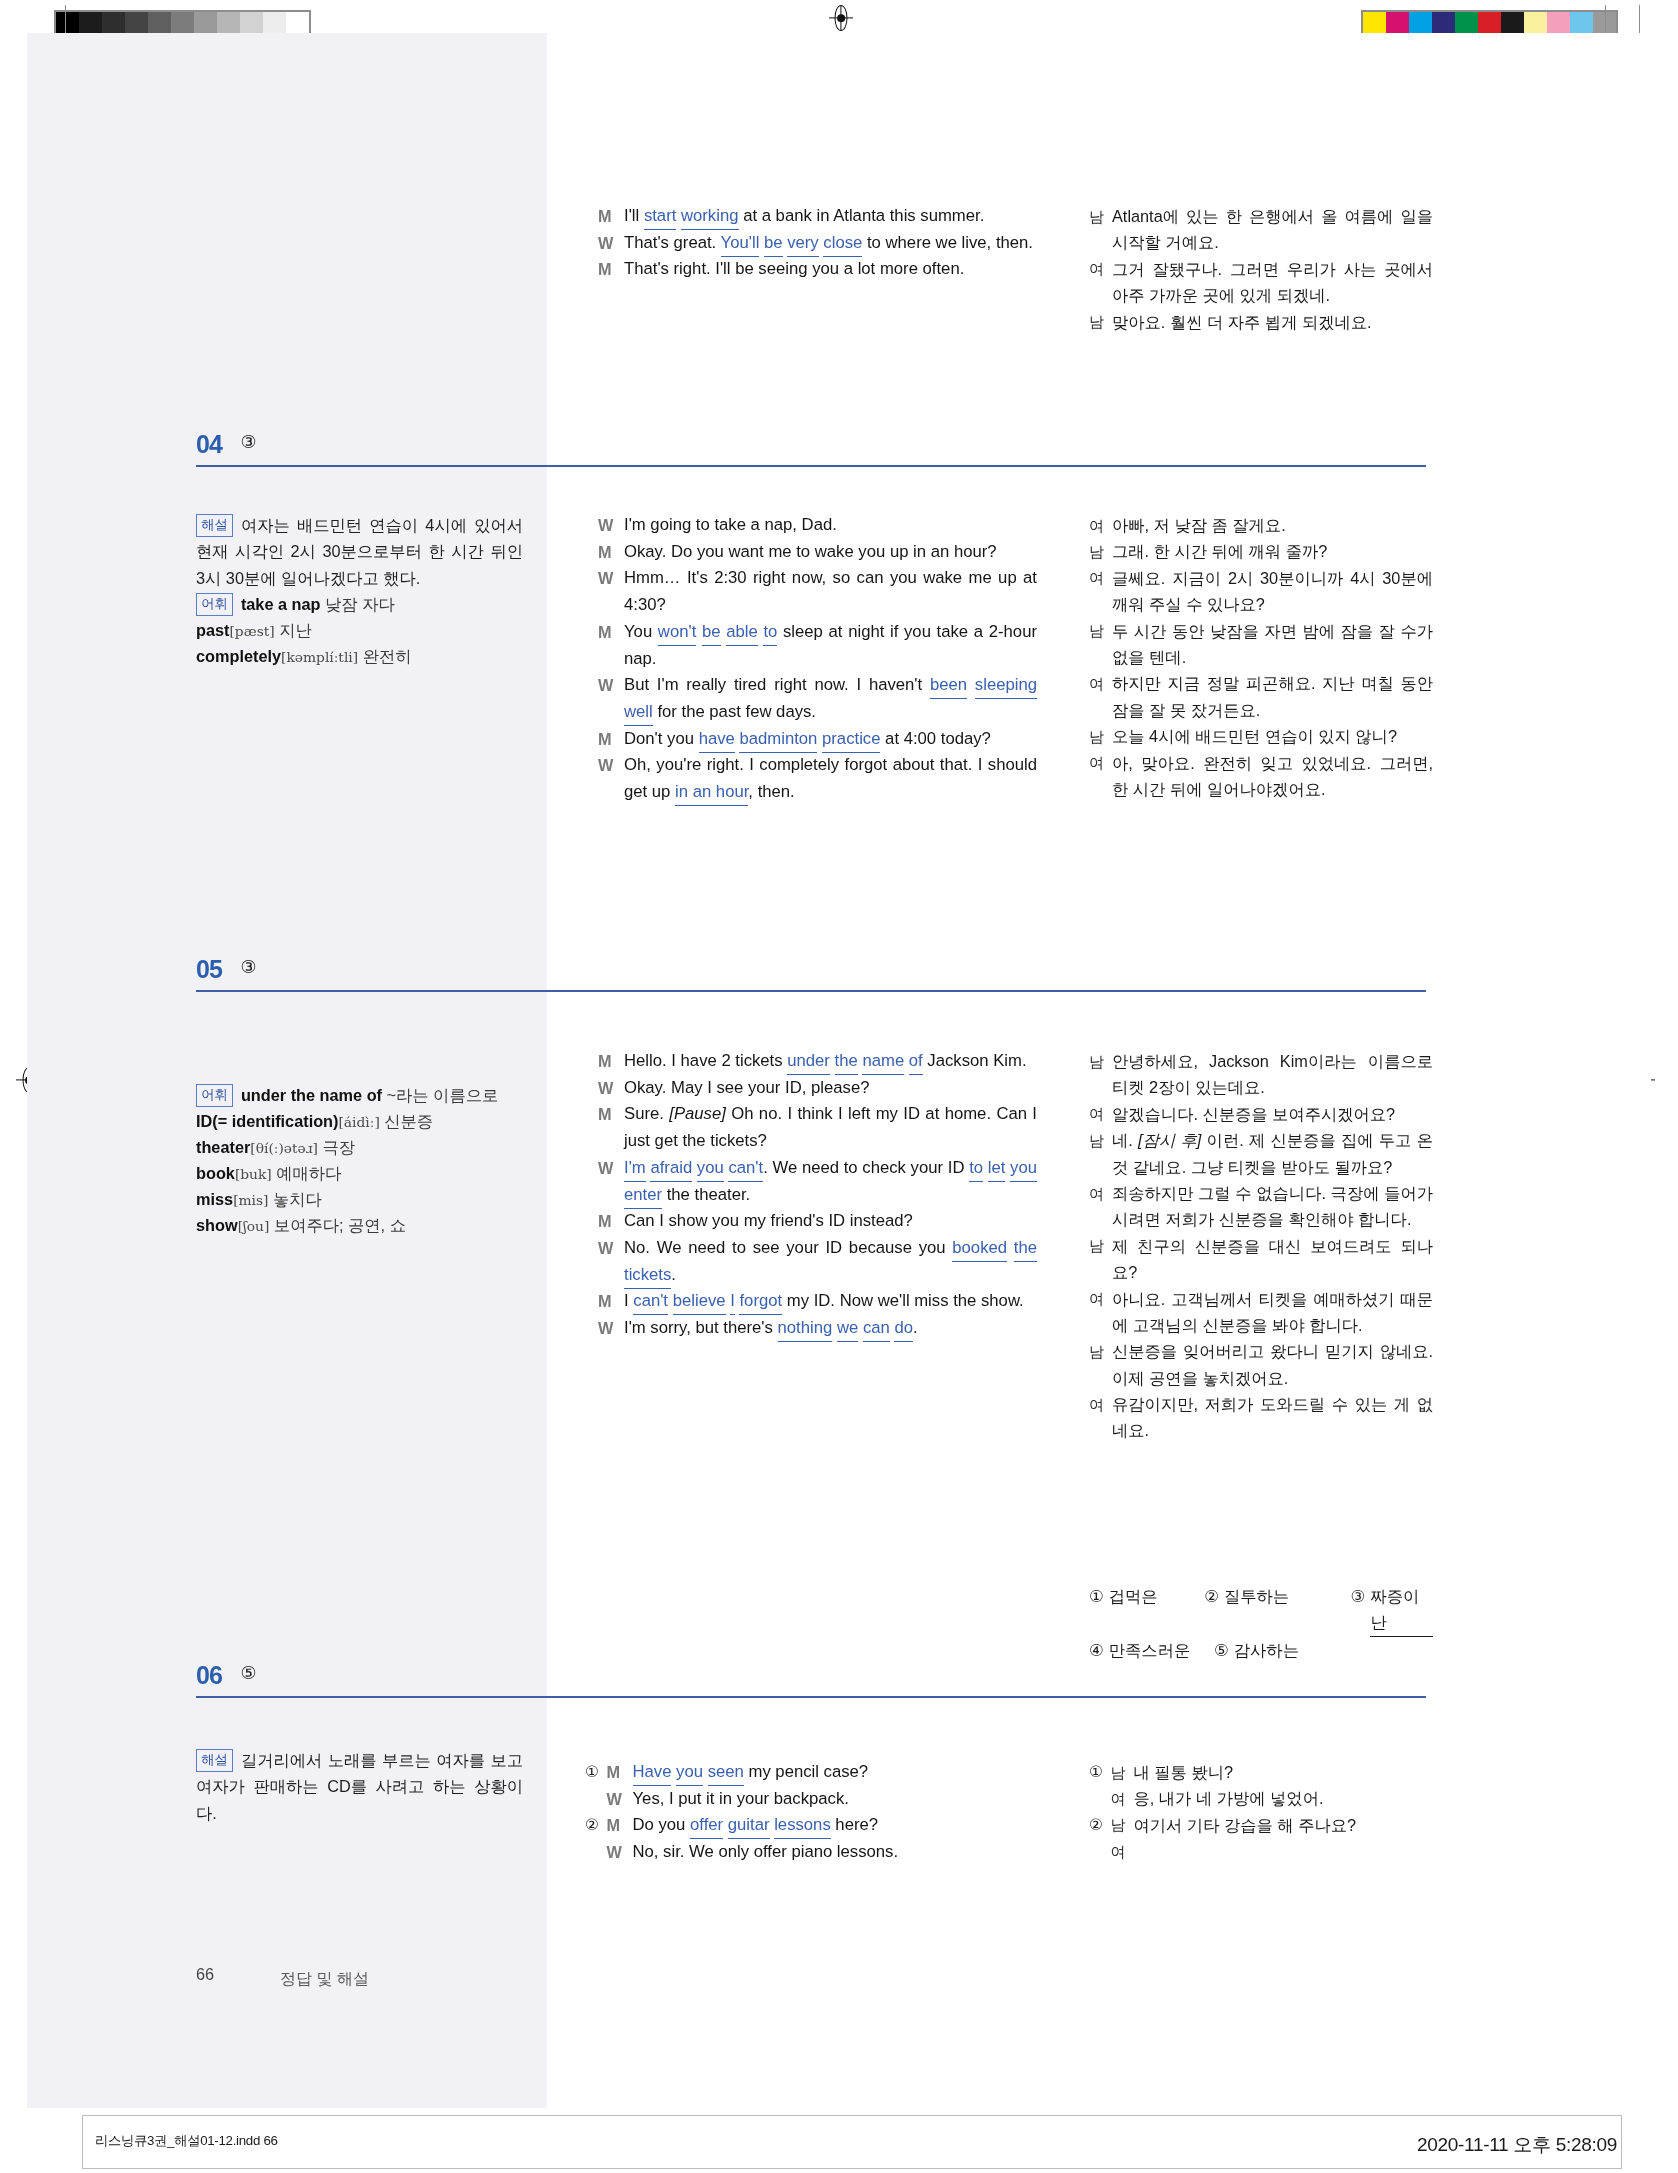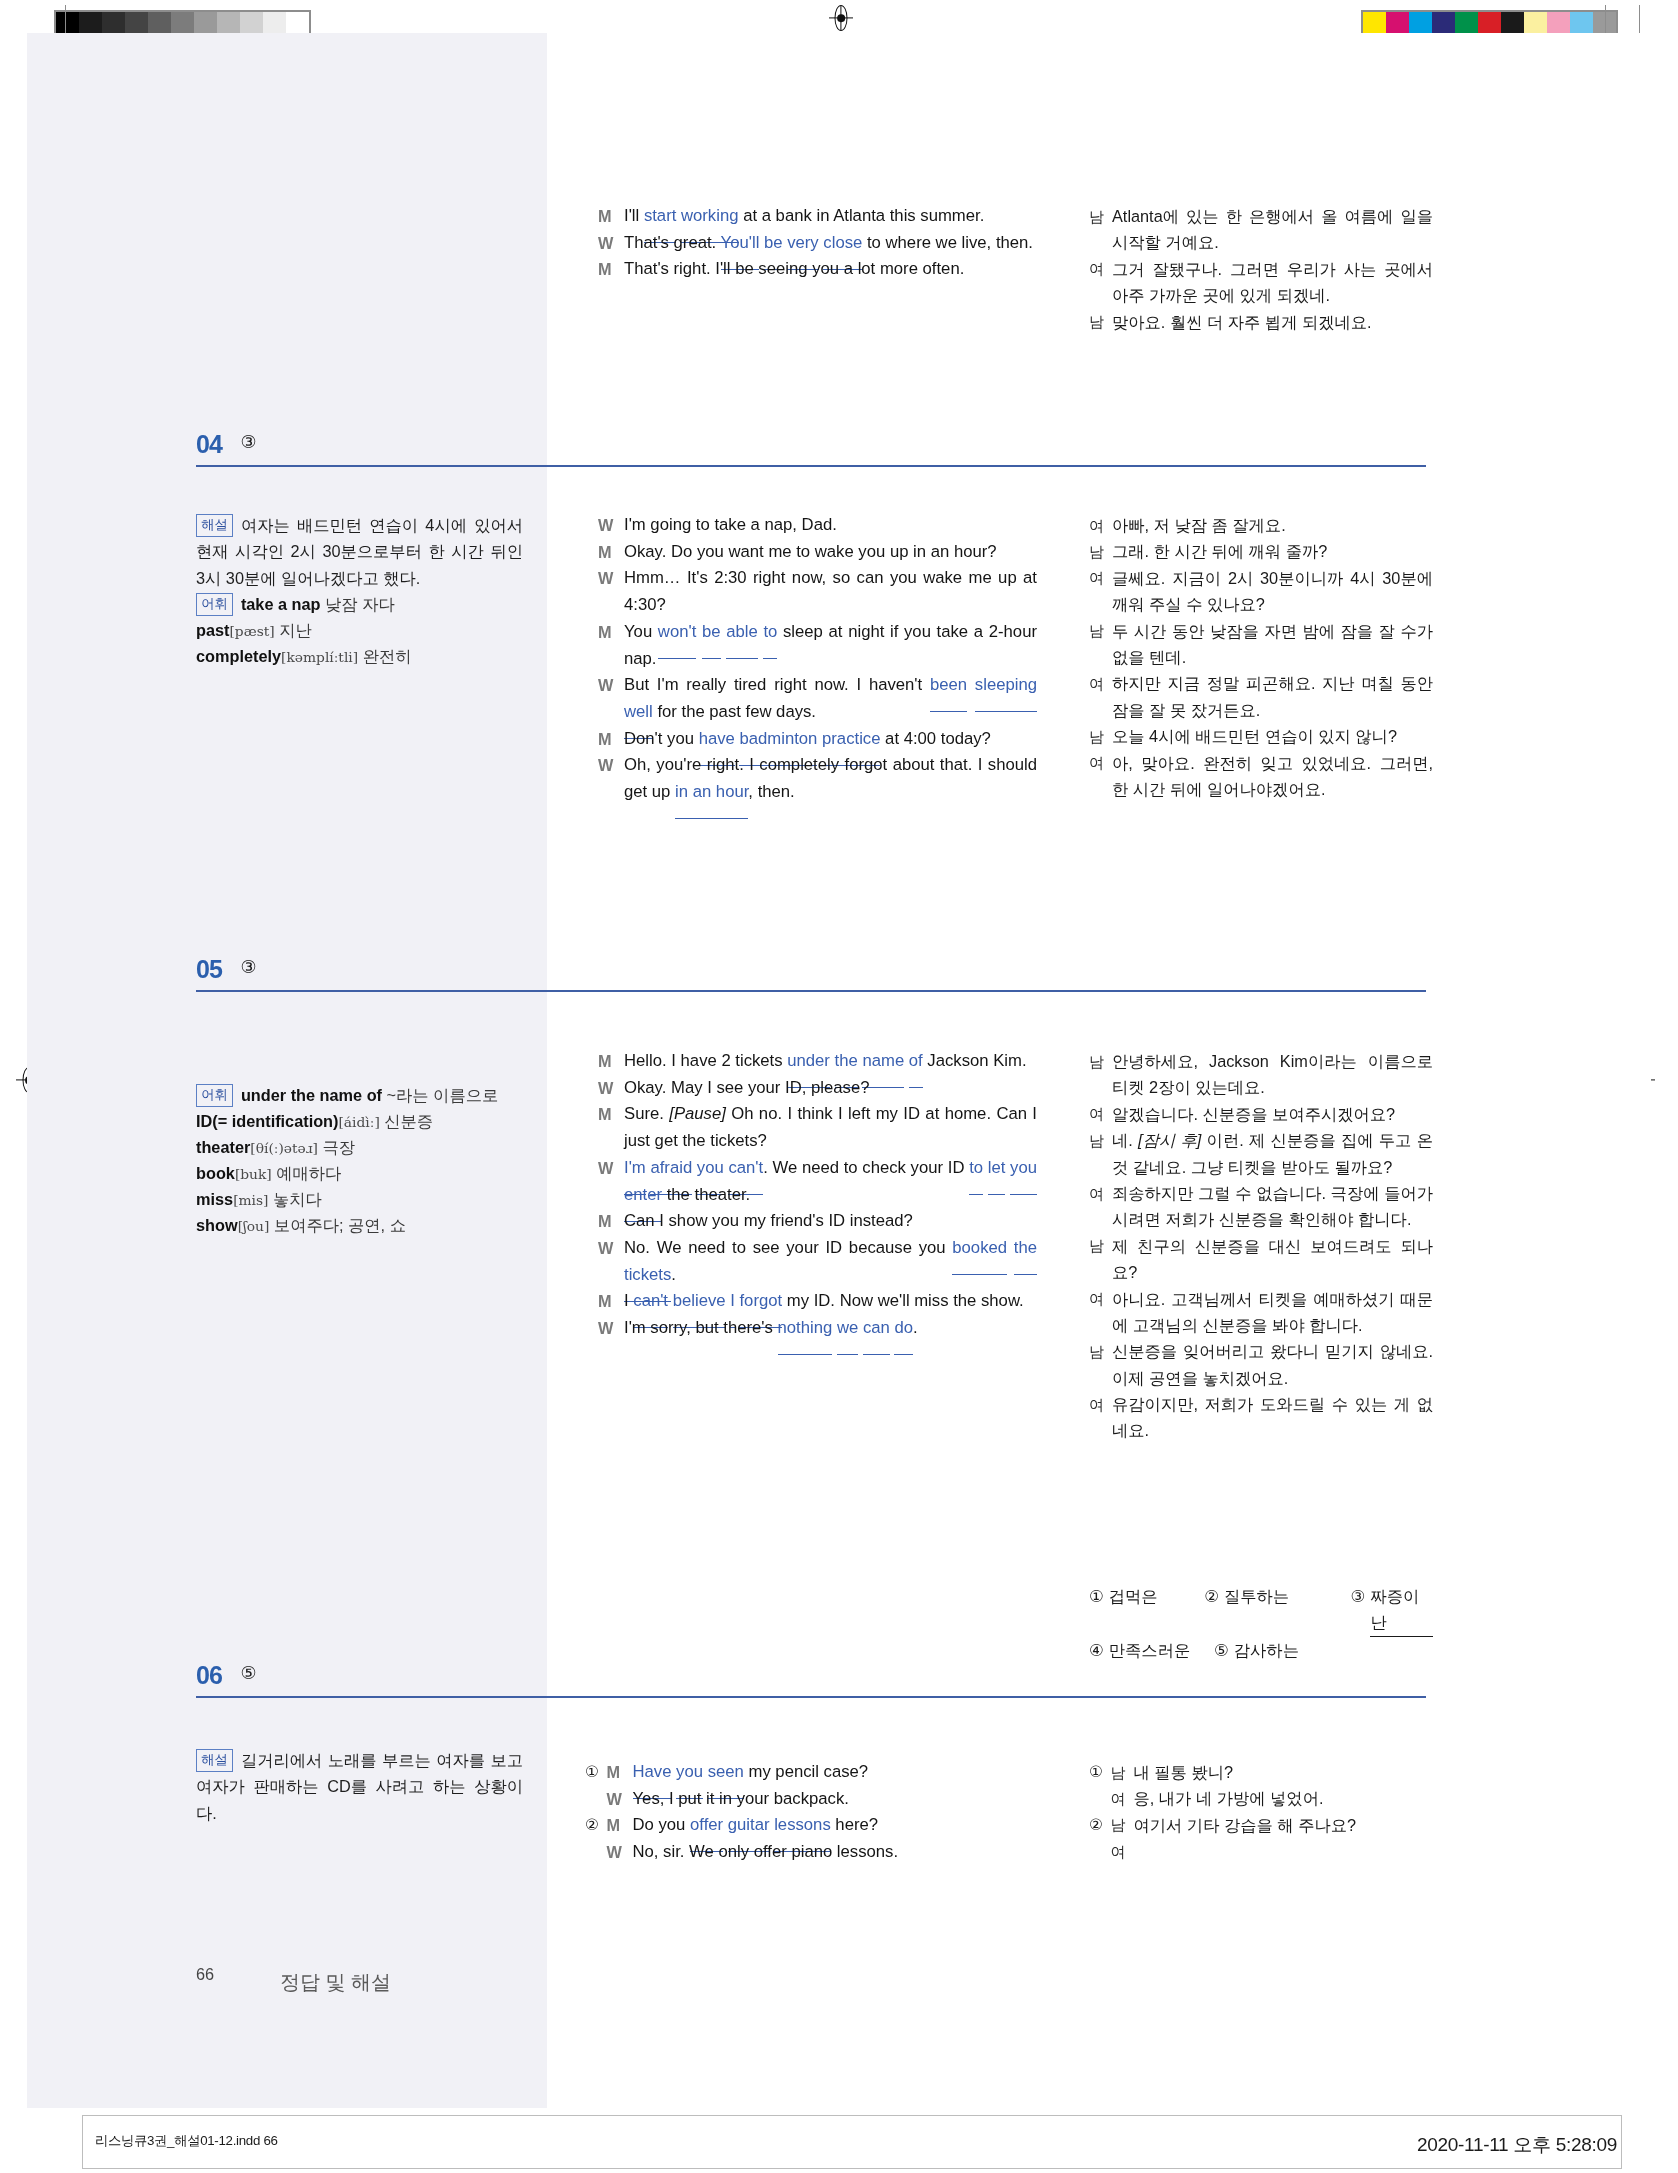--- a/index.html
+++ b/index.html
@@ -61,41 +61,41 @@
   .vocab .ko{color:#3a3a3a;}
 
   
   .dlg{font-size:16.7px;line-height:1.60;color:#151515;}
   .dlg .line{display:flex;margin-bottom:0;align-items:flex-start;}
   .dlg .num{width:21.5px;flex:0 0 21.5px;color:#1a1a1a;font-size:15.5px;padding-top:0.9px;}
   .dlg .spk{
     width:26px;flex:0 0 26px;font-weight:bold;color:#7a7a7a;font-size:16.3px;
   }
   .dlg .txt{flex:1;text-align:justify;text-justify:inter-word;}
-  u.key{color:#3a60b0;text-decoration:none;border-bottom:1.2px solid #3a60b0;padding-bottom:17px;}
+  u.key{color:#3a60b0;text-decoration:none;border-bottom:1.2px solid #3a60b0;padding-bottom:4px;}
   em.pause{font-style:italic;}
 
   
   .kdlg{font-size:16.3px;line-height:1.62;color:#1a1a1a;}
   .kdlg .line{display:flex;align-items:flex-start;}
   .kdlg .num{width:21.5px;flex:0 0 21.5px;font-size:15.5px;}
   .kdlg .spk{width:23px;flex:0 0 23px;font-size:15px;color:#2a2a2a;padding-top:1.7px;}
   .kdlg .txt{flex:1;text-align:justify;text-justify:inter-character;}
   em.kpause{font-style:italic;}
 
   
   .choices{font-size:16.3px;line-height:1.62;color:#1a1a1a;}
   .choices .row{display:flex;}
   .choices .ch{display:flex;}
   .choices .mk{margin-right:5.2px;}
   .choices u.ans{text-decoration:none;border-bottom:1.3px solid #1a1a1a;}
 
   
   .pg-num{position:absolute;left:196px;top:1965px;font-size:16.3px;color:#444;}
-  .pg-lbl{position:absolute;left:280px;top:1969px;font-size:20px;color:#5a5a5a;}
+  .pg-lbl{position:absolute;left:280px;top:1969px;font-size:16px;color:#5a5a5a;}
 
   .bottombar{position:absolute;left:0;top:2108px;width:1679px;height:65px;background:#fff;}
   .bb-rule-top{position:absolute;left:82px;top:2115px;width:1540px;height:0.9px;background:#bdbdbd;}
   .bb-rule-bot{position:absolute;left:82px;top:2168px;width:1540px;height:0.9px;background:#bdbdbd;}
   .bb-vl{position:absolute;top:2115px;width:0.9px;height:54px;background:#bdbdbd;}
   .bb-left{position:absolute;left:95px;top:2132px;font-size:13.3px;color:#1b1b1b;letter-spacing:-0.3px;}
   .bb-right{position:absolute;right:62px;top:2132px;font-size:19px;color:#1b1b1b;letter-spacing:-0.3px;}
 
   .side-reg-l{position:absolute;left:15.5px;top:1067px;}
   .side-reg-r{position:absolute;left:1630px;top:1067px;}

